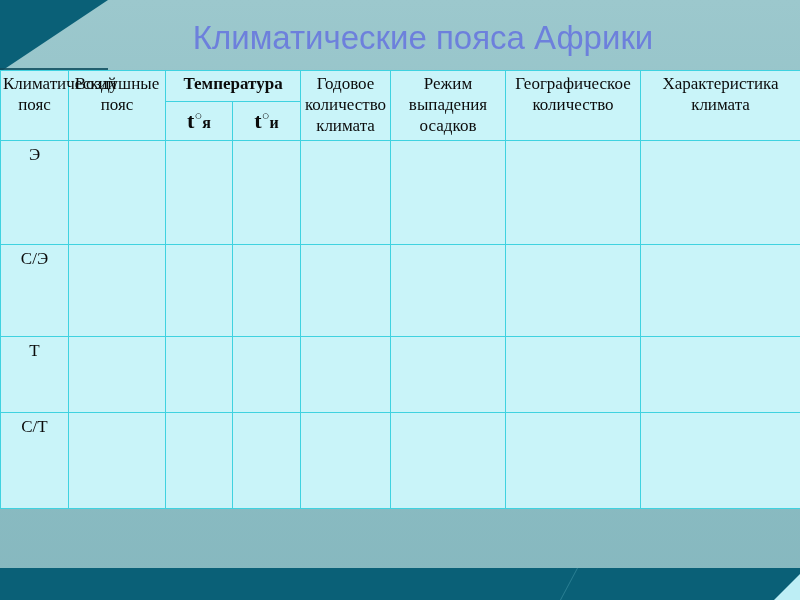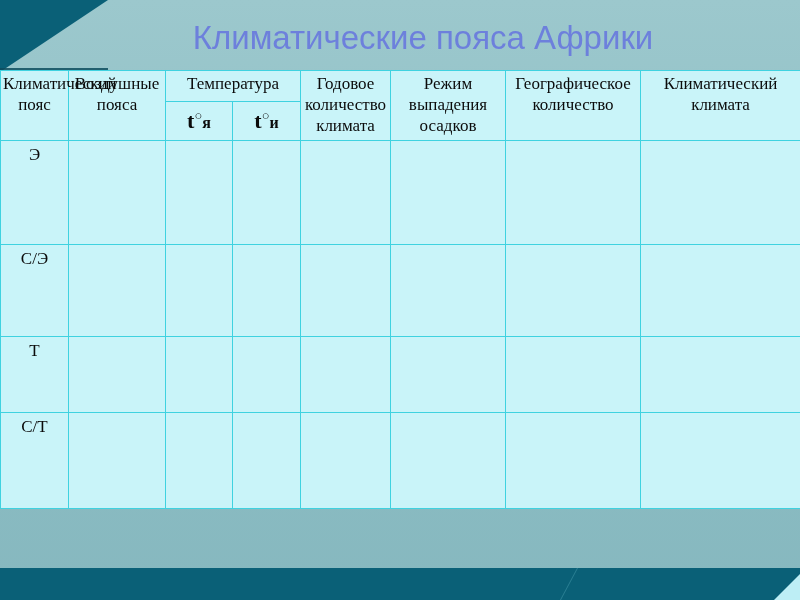--- a/index.html
+++ b/index.html
@@ -109,20 +109,21 @@
     text-align: center;
     padding: 2px 2px;
   }
   table.climate-table th.hdr {
     vertical-align: top;
     height: 60px;
   }
   table.climate-table th.temp-group {
     height: 26px;
     vertical-align: top;
+    font-weight: bold;
   }
   table.climate-table th.temp-sub {
     height: 34px;
     vertical-align: middle;
     font-size: 22px;
     font-weight: bold;
   }
   .deg {
     font-size: 13px;
     vertical-align: super;
@@ -163,26 +164,26 @@
       <col style="width:67px">
       <col style="width:68px">
       <col style="width:90px">
       <col style="width:115px">
       <col style="width:135px">
       <col style="width:160px">
     </colgroup>
     <thead>
       <tr>
         <th class="hdr" rowspan="2">Климатический пояс</th>
-        <th class="hdr" rowspan="2">Воздушные пояса</th>
+        <th class="hdr" rowspan="2">Воздушные пояс</th>
         <th class="temp-group" colspan="2">Температура</th>
         <th class="hdr" rowspan="2">Годовое количество климата</th>
         <th class="hdr" rowspan="2">Режим выпадения осадков</th>
         <th class="hdr" rowspan="2">Географическое количество</th>
-        <th class="hdr" rowspan="2">Климатический климата</th>
+        <th class="hdr" rowspan="2">Характеристика климата</th>
       </tr>
       <tr>
         <th class="temp-sub">t<span class="deg">○</span><span class="sub-letter">я</span></th>
         <th class="temp-sub">t<span class="deg">○</span><span class="sub-letter">и</span></th>
       </tr>
     </thead>
     <tbody>
       <tr class="r1">
         <td class="zone">Э</td>
         <td class="body-cell"></td>

